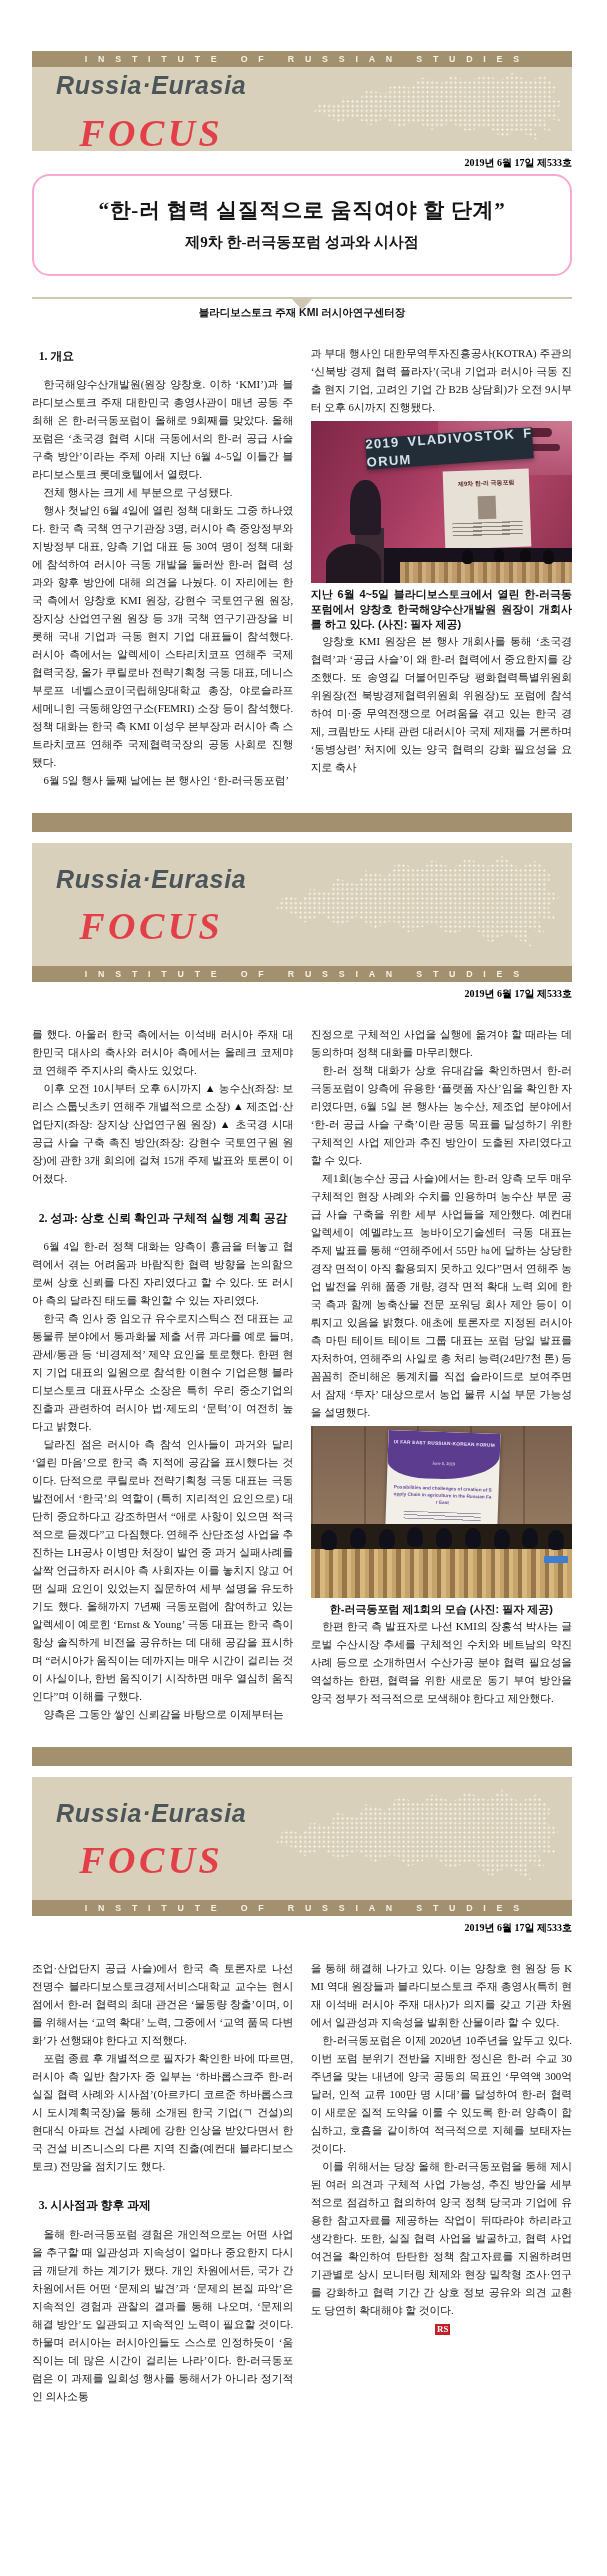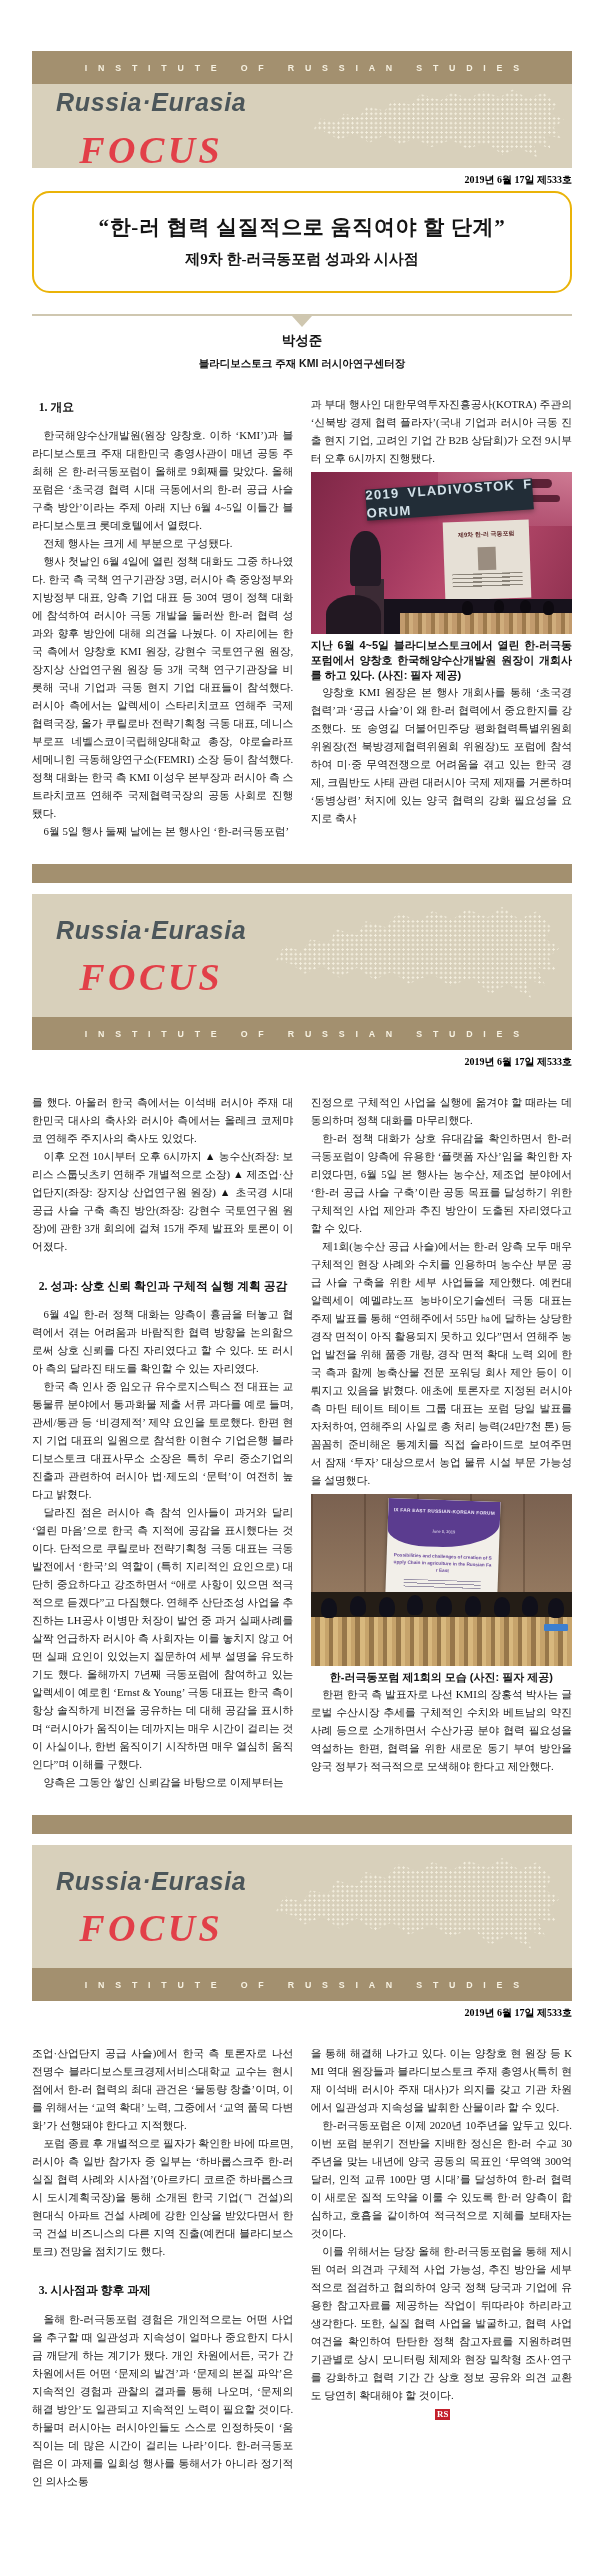--- a/index.html
+++ b/index.html
@@ -1,20 +1,20 @@
 <!DOCTYPE html>
 <html style="font-size:10.8px"><head>
 <meta charset="utf-8">
 <style>
   html,body{margin:0;padding:0;background:#ffffff;}
   .doc{width:607px;background:#fff;font-family:"Liberation Serif",serif;color:#151515;}
   .inner{width:540px;margin-left:32px;padding-top:51px;padding-bottom:27px;}
 
   
-  .m-band{height:33px;background:#a3906f;display:flex;align-items:center;justify-content:center;
+  .m-band{height:16px;background:#a3906f;display:flex;align-items:center;justify-content:center;
           font-family:"Liberation Sans",sans-serif;font-weight:bold;font-size:8.8px;color:#f7f2e2;
           letter-spacing:10.8px;padding-left:10.8px;white-space:nowrap;overflow:hidden;}
   .banner{position:relative;background:#d8d0bb;overflow:hidden;font-style:italic;}
   .banner-first{height:84px;}
   .banner-rest{height:123px;}
   .logo{position:absolute;left:24px;}
   .banner-first .logo{top:5.4px;}
   .banner-rest .logo{top:50%;transform:translateY(-50%);}
   .logo-l1{font-family:"Liberation Sans",sans-serif;font-weight:bold;font-size:25px;color:#4c565a;
            letter-spacing:0.7px;line-height:1.05;}
@@ -27,21 +27,21 @@
         100% 42%,96% 52%,99% 66%,92% 62%,95% 80%,88% 72%,90% 92%,82% 78%,76% 88%,70% 72%,
         62% 80%,56% 68%,48% 78%,42% 66%,36% 74%,30% 62%,24% 72%,18% 60%,12% 68%,7% 58%);}
   .banner-first .map{right:8px;top:4px;width:256px;height:76px;}
   .banner-rest .map{right:12px;top:10.8px;width:290px;height:101px;}
   .pagebreak-band{height:19px;background:#a3906f;margin-top:24px;}
   .masthead-rest{margin-top:10.8px;}
   .dateline{text-align:right;font-family:"Liberation Serif",serif;font-weight:bold;font-size:10px;
             margin-top:4.7px;color:#000;}
 
   
-  .titlebox{border:2px solid #eab308;border-radius:17.5px;margin-top:4px;padding:20px 5.4px 21.6px;text-align:center;}
+  .titlebox{border:2px solid #f9a8d4;border-radius:17.5px;margin-top:4px;padding:20px 5.4px 21.6px;text-align:center;}
   .title{font-weight:bold;font-size:21px;letter-spacing:0.7px;}
   .subtitle{font-weight:bold;font-size:15px;margin-top:9.4px;}
   .author{margin-top:21.6px;text-align:center;}
   .author-rule{height:2px;background:#cfc7b0;position:relative;}
   .author-rule .tri{position:absolute;left:50%;top:1.3px;transform:translateX(-50%);width:0;height:0;
         border:10px solid transparent;border-top:11.5px solid #cfc7b0;border-bottom:0;}
   .author-name{font-family:"Liberation Sans",sans-serif;font-weight:bold;font-size:13.5px;margin-top:16px;}
   .author-affil{font-family:"Liberation Sans",sans-serif;font-weight:bold;font-size:10.5px;margin-top:6.7px;}
 
   
@@ -125,21 +125,20 @@
 
     <section class="titlebox">
       <div class="title">“한-러 협력 실질적으로 움직여야 할 단계”</div>
       <div class="subtitle">제9차 한-러극동포럼 성과와 시사점</div>
     </section>
 
     <section class="author">
       <div class="author-rule">
           <span class="tri"></span>
         </div>
-      <div class="author-name">박성준</div>
       <div class="author-affil">블라디보스토크 주재 KMI 러시아연구센터장</div>
     </section>
 
     <section class="columns">
       <div class="col">
         <h3>1. 개요</h3>
         <p>한국해양수산개발원(원장 양창호. 이하 ‘KMI’)과 블라디보스토크 주재 대한민국 총영사관이 매년 공동 주최해 온 한-러극동포럼이 올해로 9회째를 맞았다. 올해 포럼은 ‘초국경 협력 시대 극동에서의 한-러 공급 사슬 구축 방안’이라는 주제 아래 지난 6월 4~5일 이틀간 블라디보스토크 롯데호텔에서 열렸다.</p>
         <p>전체 행사는 크게 세 부분으로 구성됐다.</p>
         <p>행사 첫날인 6월 4일에 열린 정책 대화도 그중 하나였다. 한국 측 국책 연구기관장 3명, 러시아 측 중앙정부와 지방정부 대표, 양측 기업 대표 등 30여 명이 정책 대화에 참석하여 러시아 극동 개발을 둘러싼 한-러 협력 성과와 향후 방안에 대해 의견을 나눴다. 이 자리에는 한국 측에서 양창호 KMI 원장, 강현수 국토연구원 원장, 장지상 산업연구원 원장 등 3개 국책 연구기관장을 비롯해 국내 기업과 극동 현지 기업 대표들이 참석했다. 러시아 측에서는 알렉세이 스타리치코프 연해주 국제협력국장, 올가 쿠릴로바 전략기획청 극동 대표, 데니스 부로프 네벨스코이국립해양대학교 총장, 야로슬라프 세메니힌 극동해양연구소(FEMRI) 소장 등이 참석했다. 정책 대화는 한국 측 KMI 이성우 본부장과 러시아 측 스트라치코프 연해주 국제협력국장의 공동 사회로 진행됐다.</p>
         <p>6월 5일 행사 둘째 날에는 본 행사인 ‘한-러극동포럼’</p>

